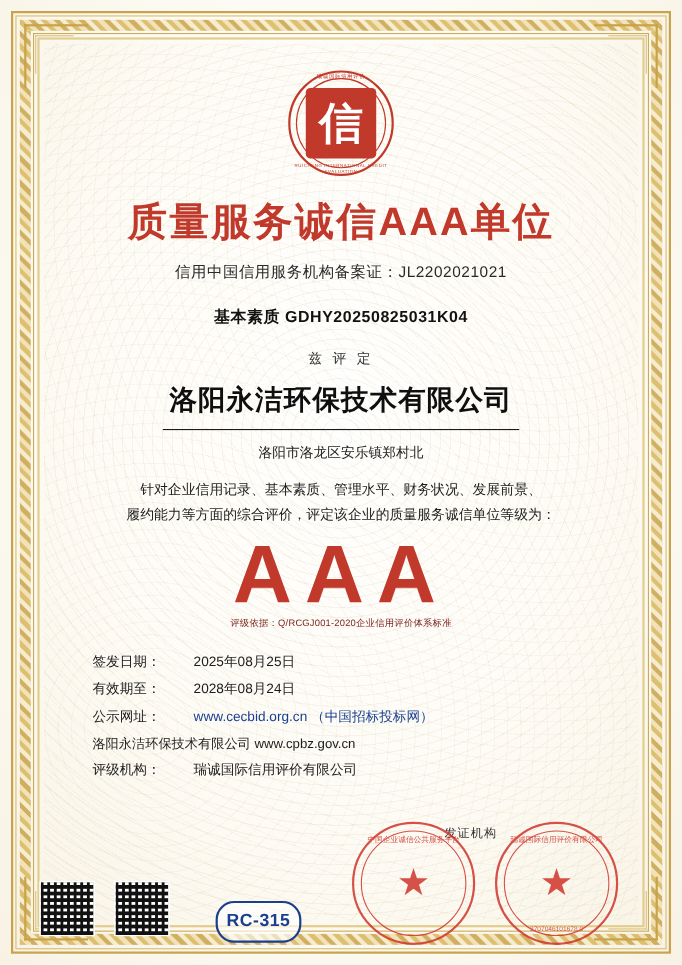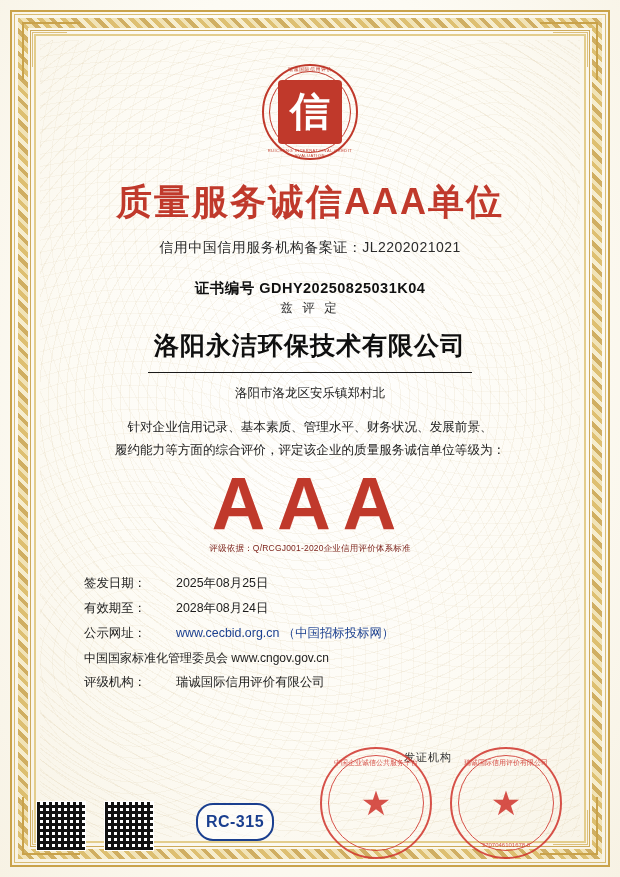--- a/index.html
+++ b/index.html
@@ -110,21 +110,21 @@
   }
   .subtitle{
     margin-top:12px;
     font-size:14px;color:#2a2a2a;letter-spacing:.5px;
   }
   .cert-no{
     margin-top:22px;
     font-size:14.5px;color:#111;font-weight:bold;letter-spacing:.5px;
   }
   .hereby{
-    margin-top:2px;font-size:12.5px;color:#333;letter-spacing:3px;
+    margin-top:20px;font-size:12.5px;color:#333;letter-spacing:3px;
   }
   .company{
     margin-top:12px;
     font-size:25px;font-weight:bold;color:#0f0f0f;letter-spacing:1px;
     border-bottom:1.5px solid #1a1a1a;
     padding:0 6px 10px 6px;
   }
   .address{
     margin-top:12px;font-size:12.5px;color:#222;
   }
@@ -162,21 +162,21 @@
     background-image:
       repeating-linear-gradient(90deg,#111 0 3px,transparent 3px 6px),
       repeating-linear-gradient(0deg,#111 0 3px,transparent 3px 6px);
     background-size:6px 6px;
     background-color:#fff;
     border:1px solid #fff;
   }
   .qr.q1{left:36px;}
   .qr.q2{left:104px;}
   .rc{
-    position:absolute;left:196px;bottom:28px;
+    position:absolute;left:196px;bottom:12px;
     width:74px;height:34px;border:2px solid #1a3f8f;border-radius:17px;
     color:#1a3f8f;font-weight:bold;font-size:16px;
     display:flex;align-items:center;justify-content:center;
     letter-spacing:.5px;background:rgba(255,255,255,.6);
   }
   .seal{
     position:absolute;bottom:10px;width:108px;height:108px;border-radius:50%;
     border:2.5px solid #d0342c;opacity:.85;
     color:#d0342c;
   }
@@ -219,21 +219,21 @@
     <div class="emblem">
       <div class="ring"></div>
       <div class="ring2"></div>
       <div class="arc-top">瑞诚国际信用评价</div>
       <div class="core">信</div>
       <div class="arc-bottom">RUICHENG INTERNATIONAL CREDIT EVALUATION</div>
     </div>
 
     <div class="title">质量服务诚信AAA单位</div>
     <div class="subtitle">信用中国信用服务机构备案证：JL2202021021</div>
-    <div class="cert-no">证书编号 GDHY20250825031K04</div>
+    <div class="cert-no">基本素质 GDHY20250825031K04</div>
     <div class="hereby">兹 评 定</div>
     <div class="company">洛阳永洁环保技术有限公司</div>
     <div class="address">洛阳市洛龙区安乐镇郑村北</div>
 
     <div class="paragraph">
       <div>针对企业信用记录、基本素质、管理水平、财务状况、发展前景、</div>
       <div>履约能力等方面的综合评价，评定该企业的质量服务诚信单位等级为：</div>
     </div>
 
     <div class="aaa">AAA</div>
@@ -246,21 +246,21 @@
       </div>
       <div class="row">
         <div class="lbl">有效期至：</div>
         <div class="val">2028年08月24日</div>
       </div>
       <div class="row">
         <div class="lbl">公示网址：</div>
         <div class="val link">www.cecbid.org.cn （中国招标投标网）</div>
       </div>
       <div class="row small">
-        <div class="val">中国国家标准化管理委员会 www.cngov.gov.cn</div>
+        <div class="val">洛阳永洁环保技术有限公司 www.cpbz.gov.cn</div>
       </div>
       <div class="row">
         <div class="lbl">评级机构：</div>
         <div class="val">瑞诚国际信用评价有限公司</div>
       </div>
     </div>
   </div>
 
   <div class="bottom">
     <div class="qr q1"></div>

